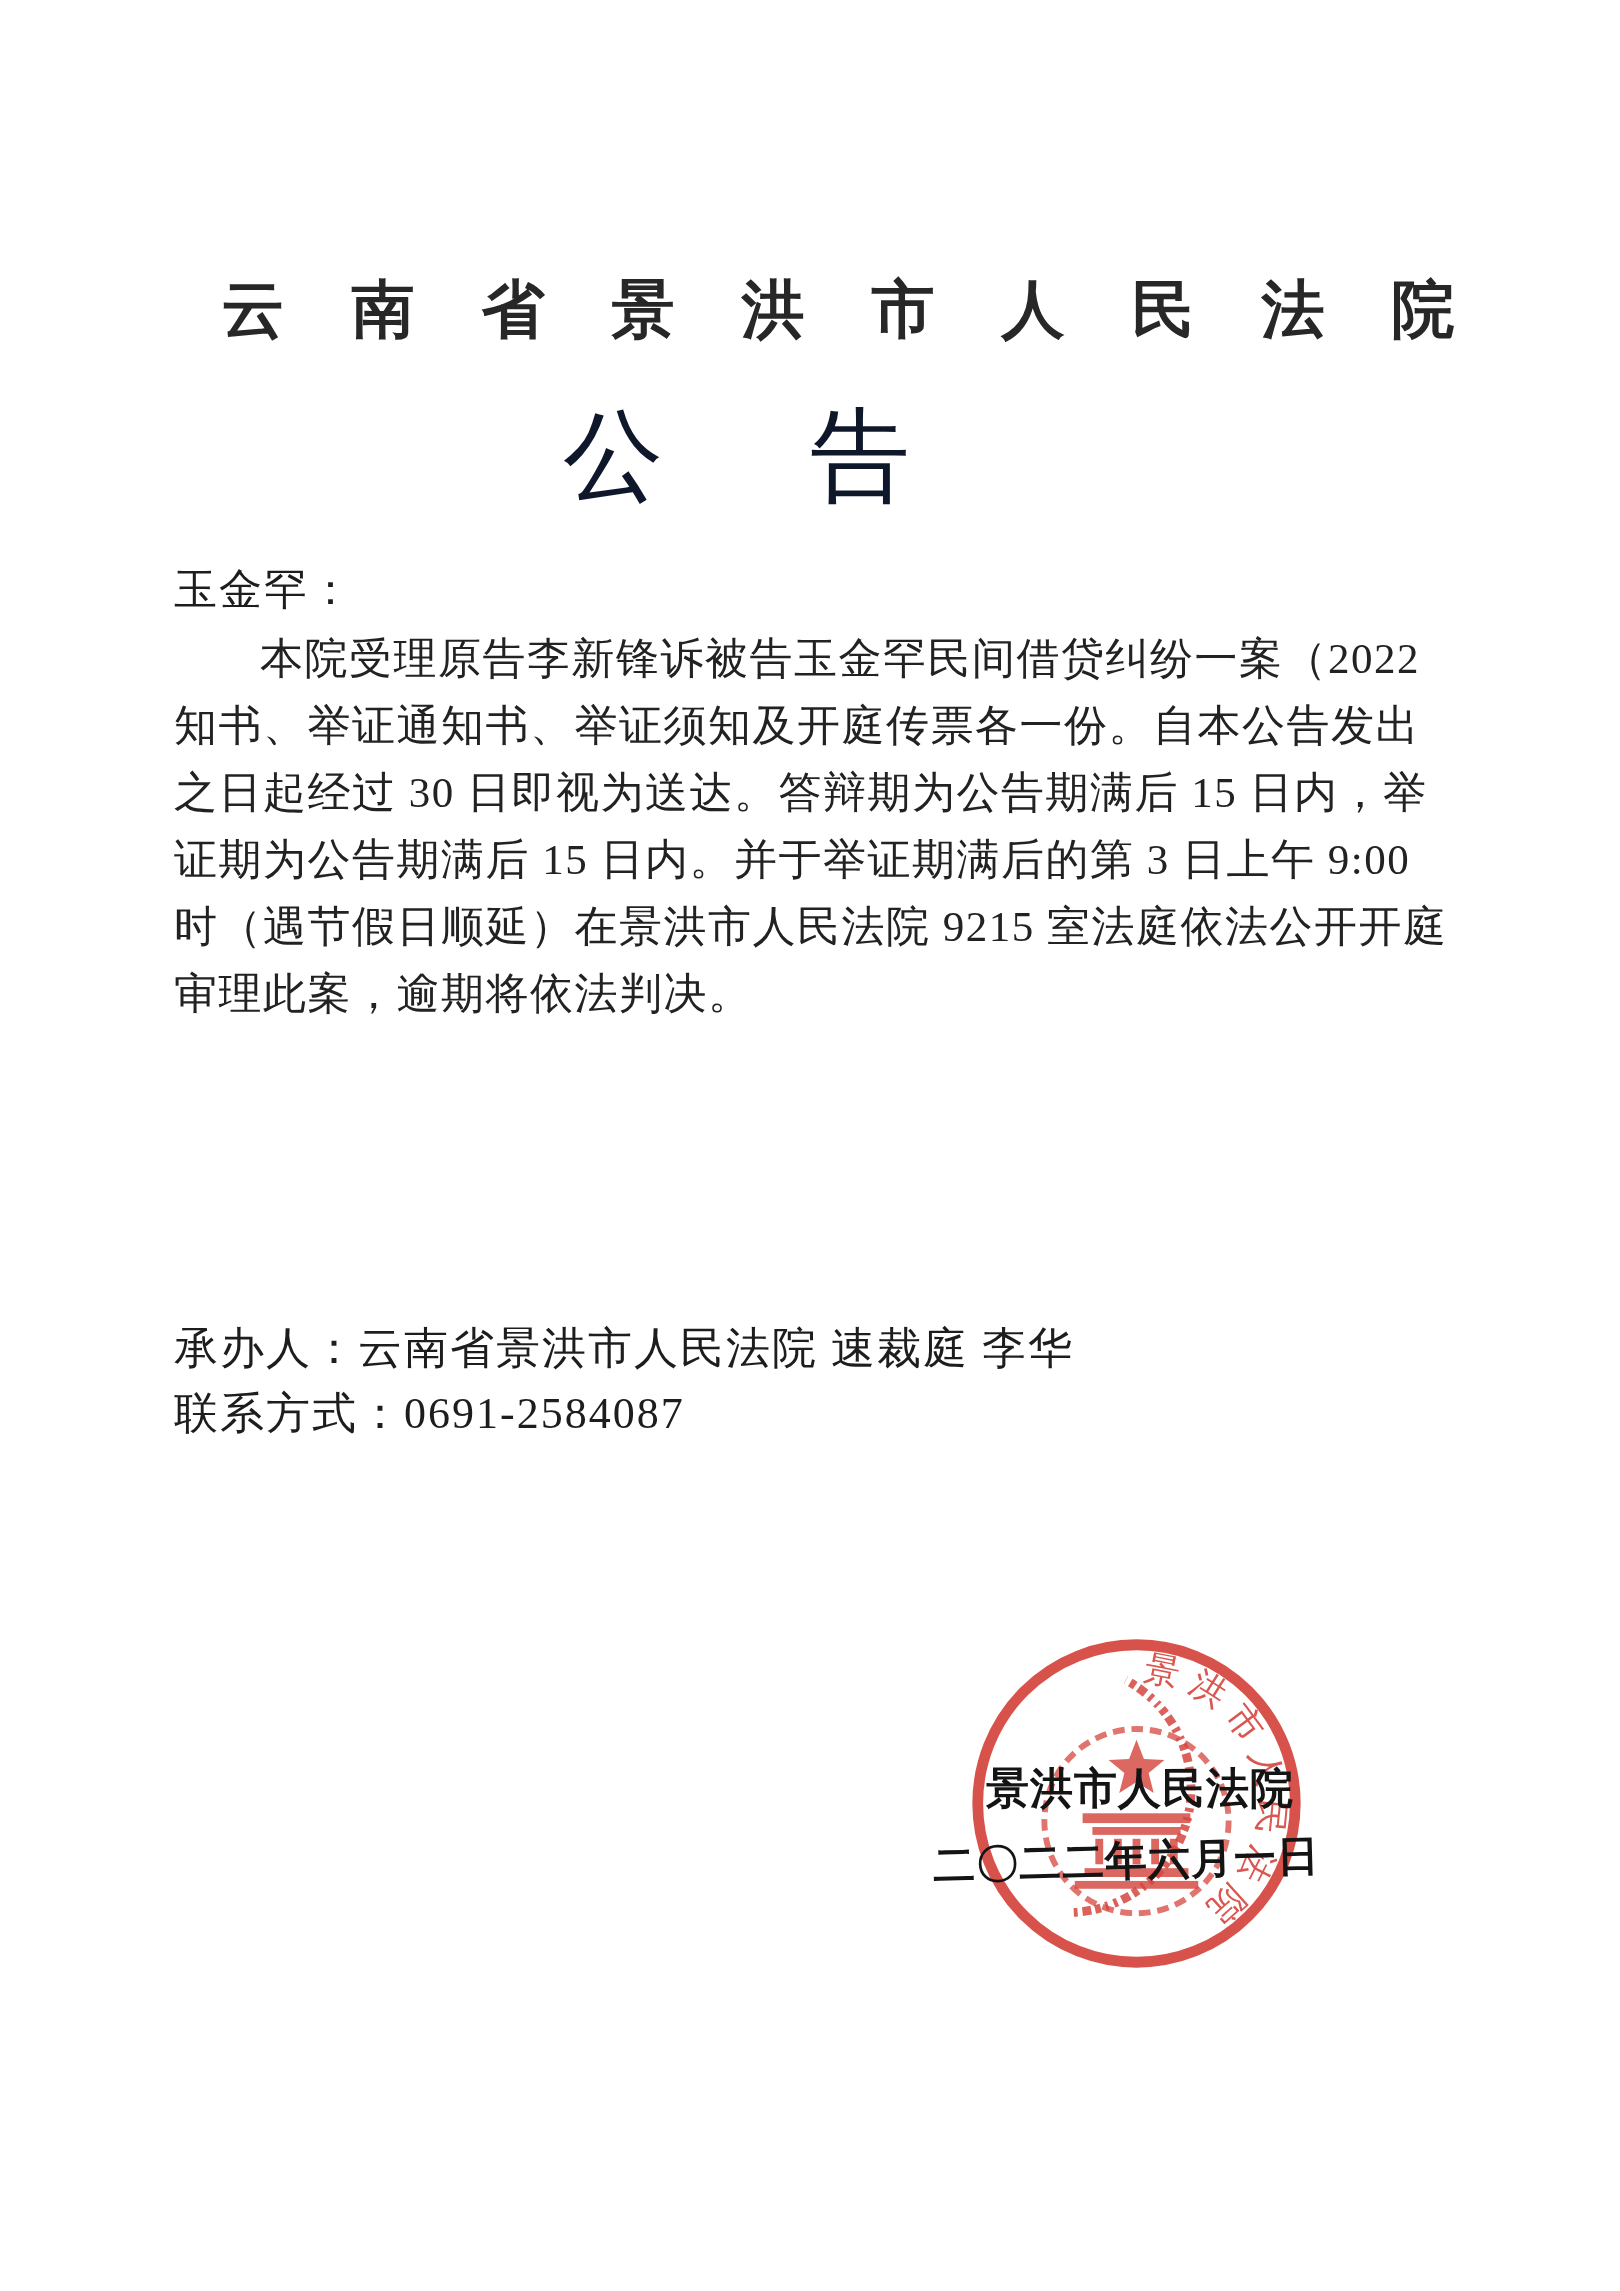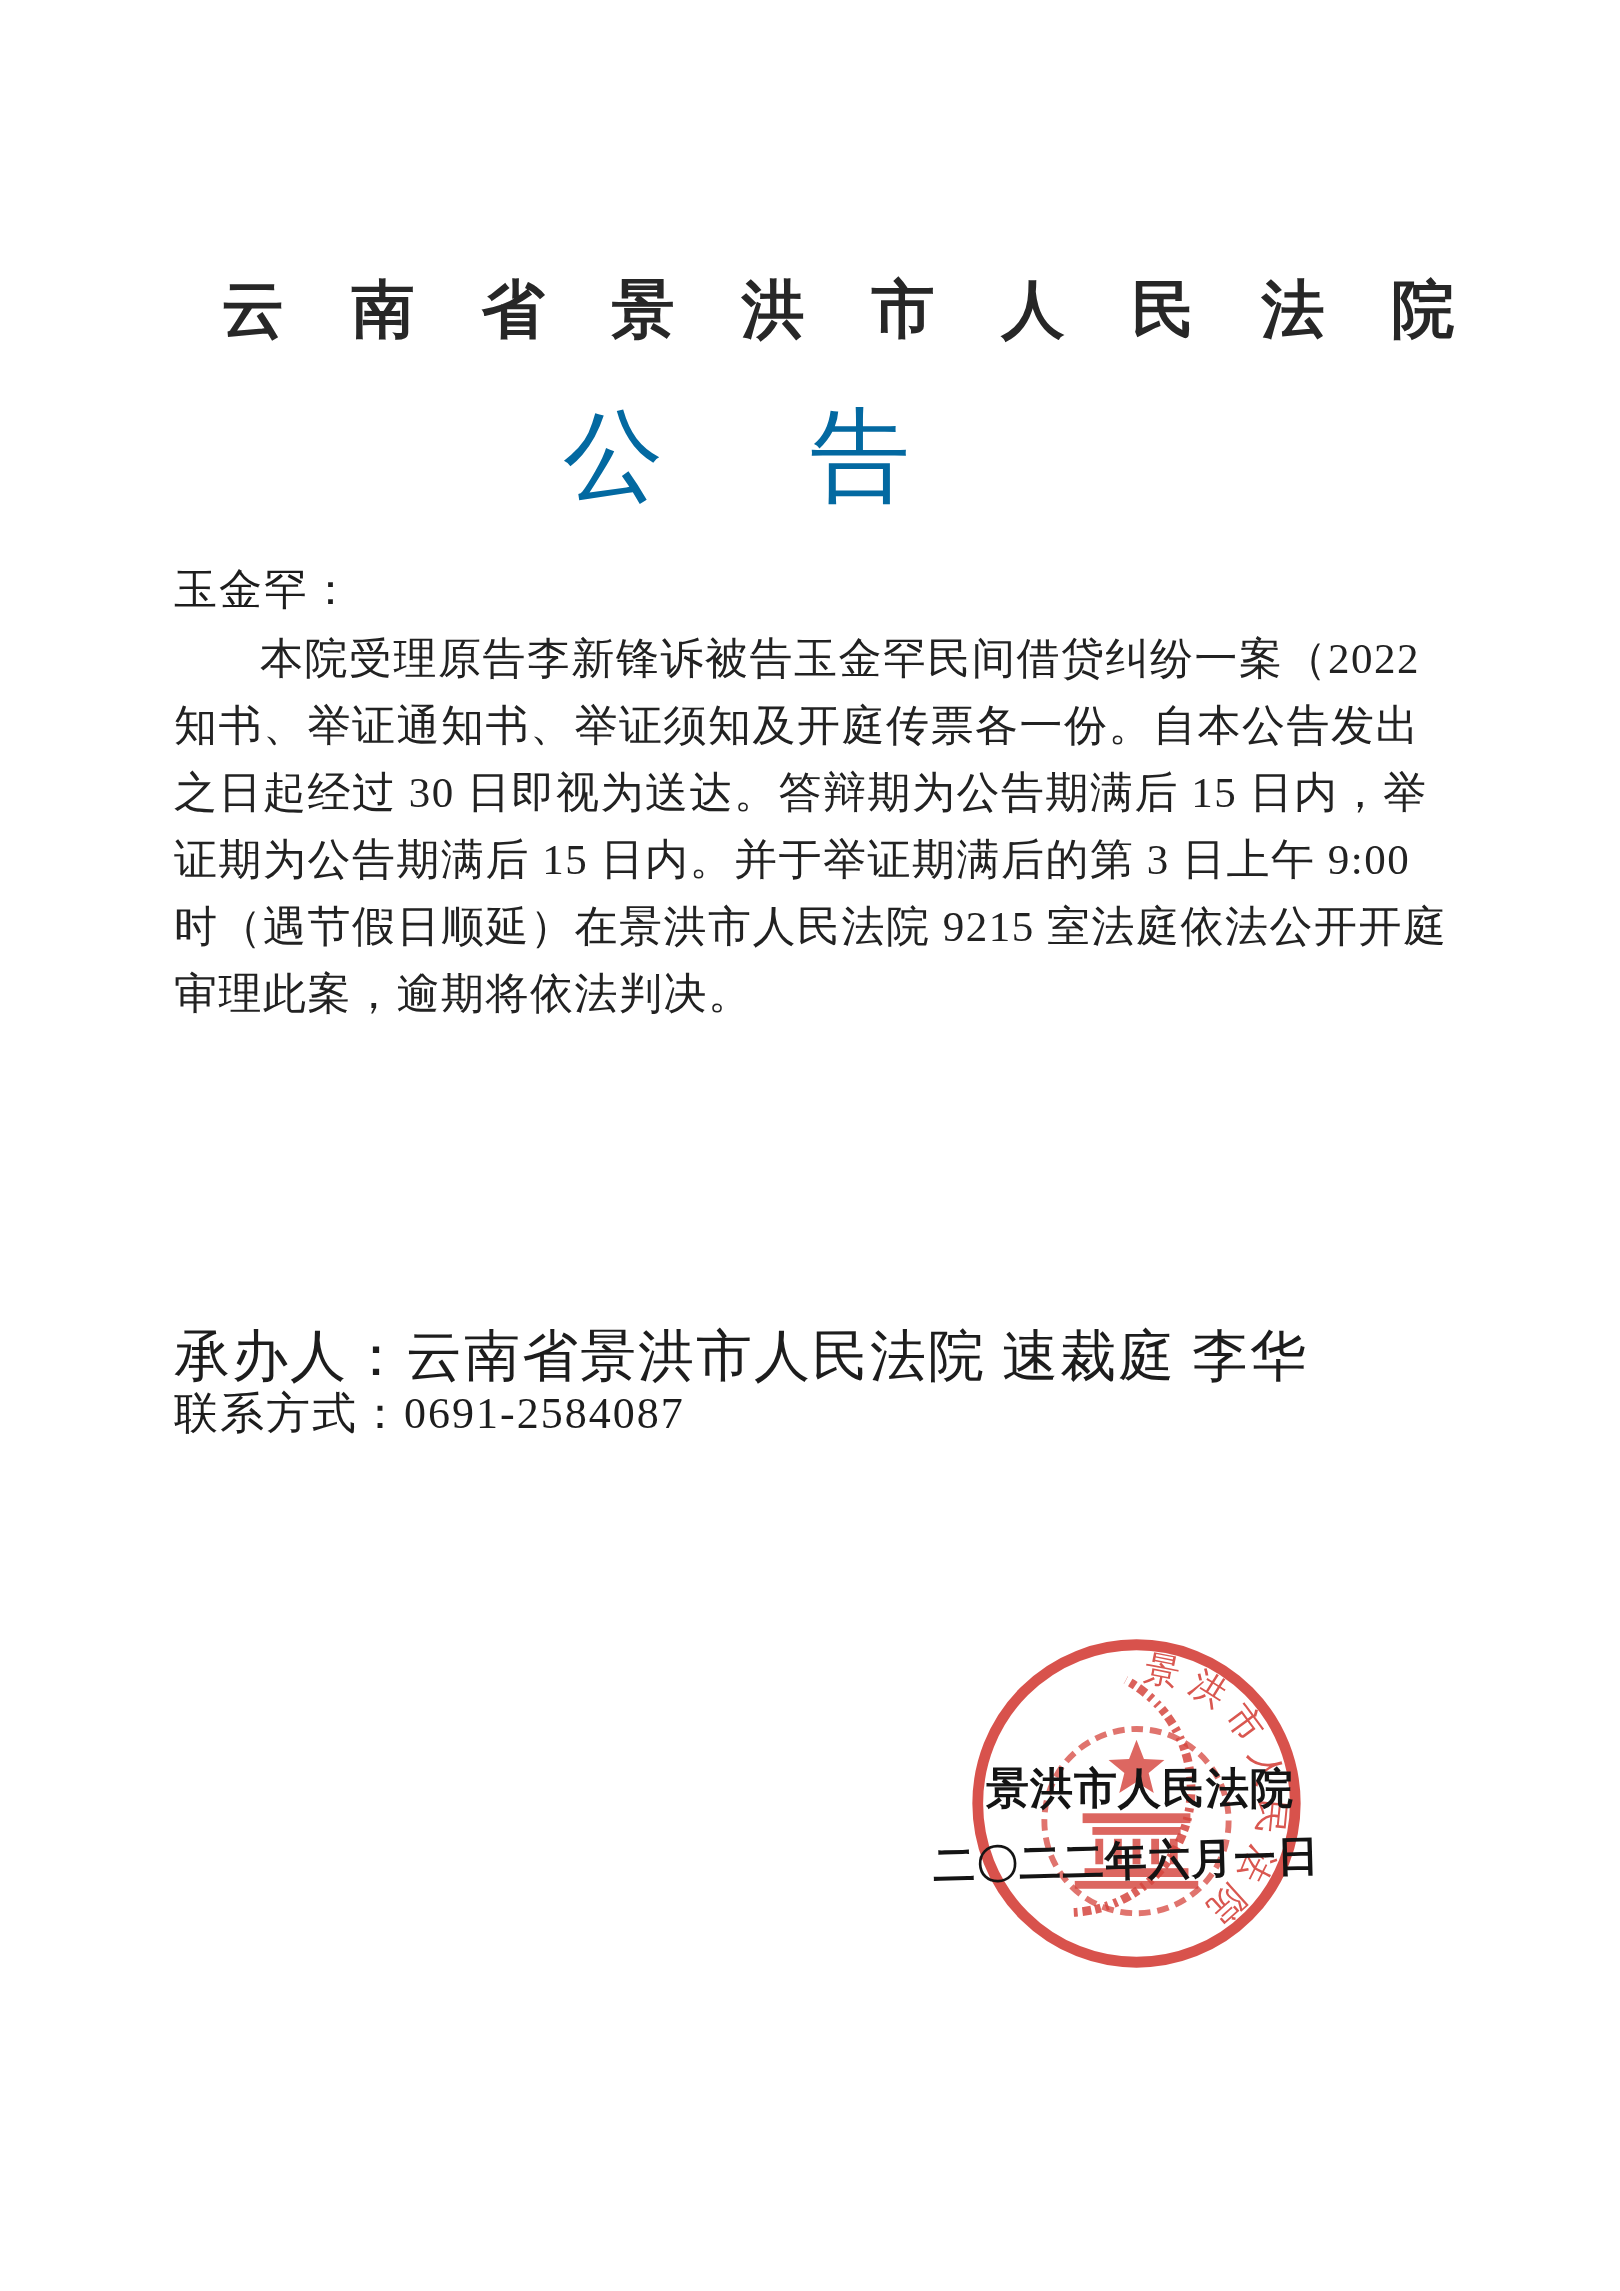--- a/index.html
+++ b/index.html
@@ -33,21 +33,21 @@
     position: absolute;
     top: 390px;
     left: 0;
     width: 100%;
     box-sizing: border-box;
     text-align: center;
     font-size: 100px;
     font-weight: 400;
     letter-spacing: 147px;
     white-space: nowrap;
-    color: #0369a1;
+    color: #0f172a;
   }
 
   .addressee {
     position: absolute;
     left: 174px;
     top: 561px;
     font-size: 43px;
     letter-spacing: 2px;
   }
 
@@ -61,21 +61,21 @@
     letter-spacing: 1.5px;
     color: #222222;
   }
   .body-line { white-space: nowrap; }
   .body-line.first { text-indent: 86px; }
 
   .undertaker-line {
     position: absolute;
     left: 174px;
     top: 1319px;
-    font-size: 56px;
+    font-size: 44px;
     letter-spacing: 2px;
   }
   .contact-line {
     position: absolute;
     left: 174px;
     top: 1384px;
     font-size: 44px;
     letter-spacing: 2px;
   }
 

